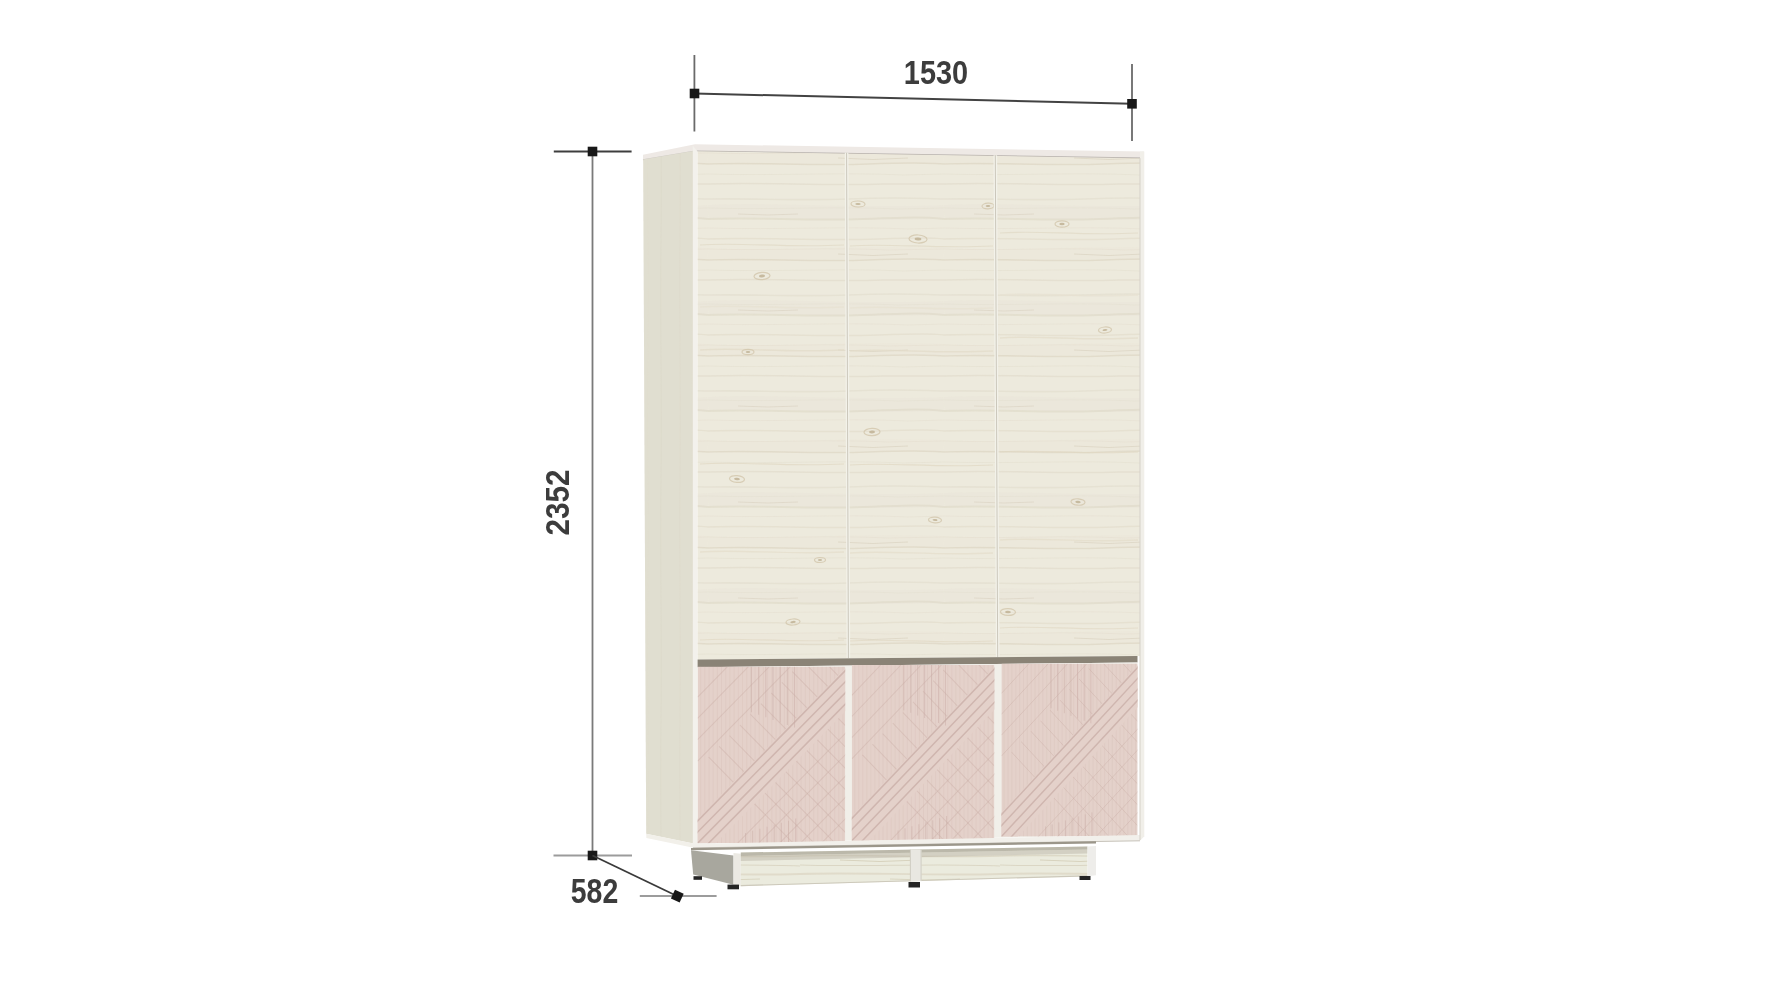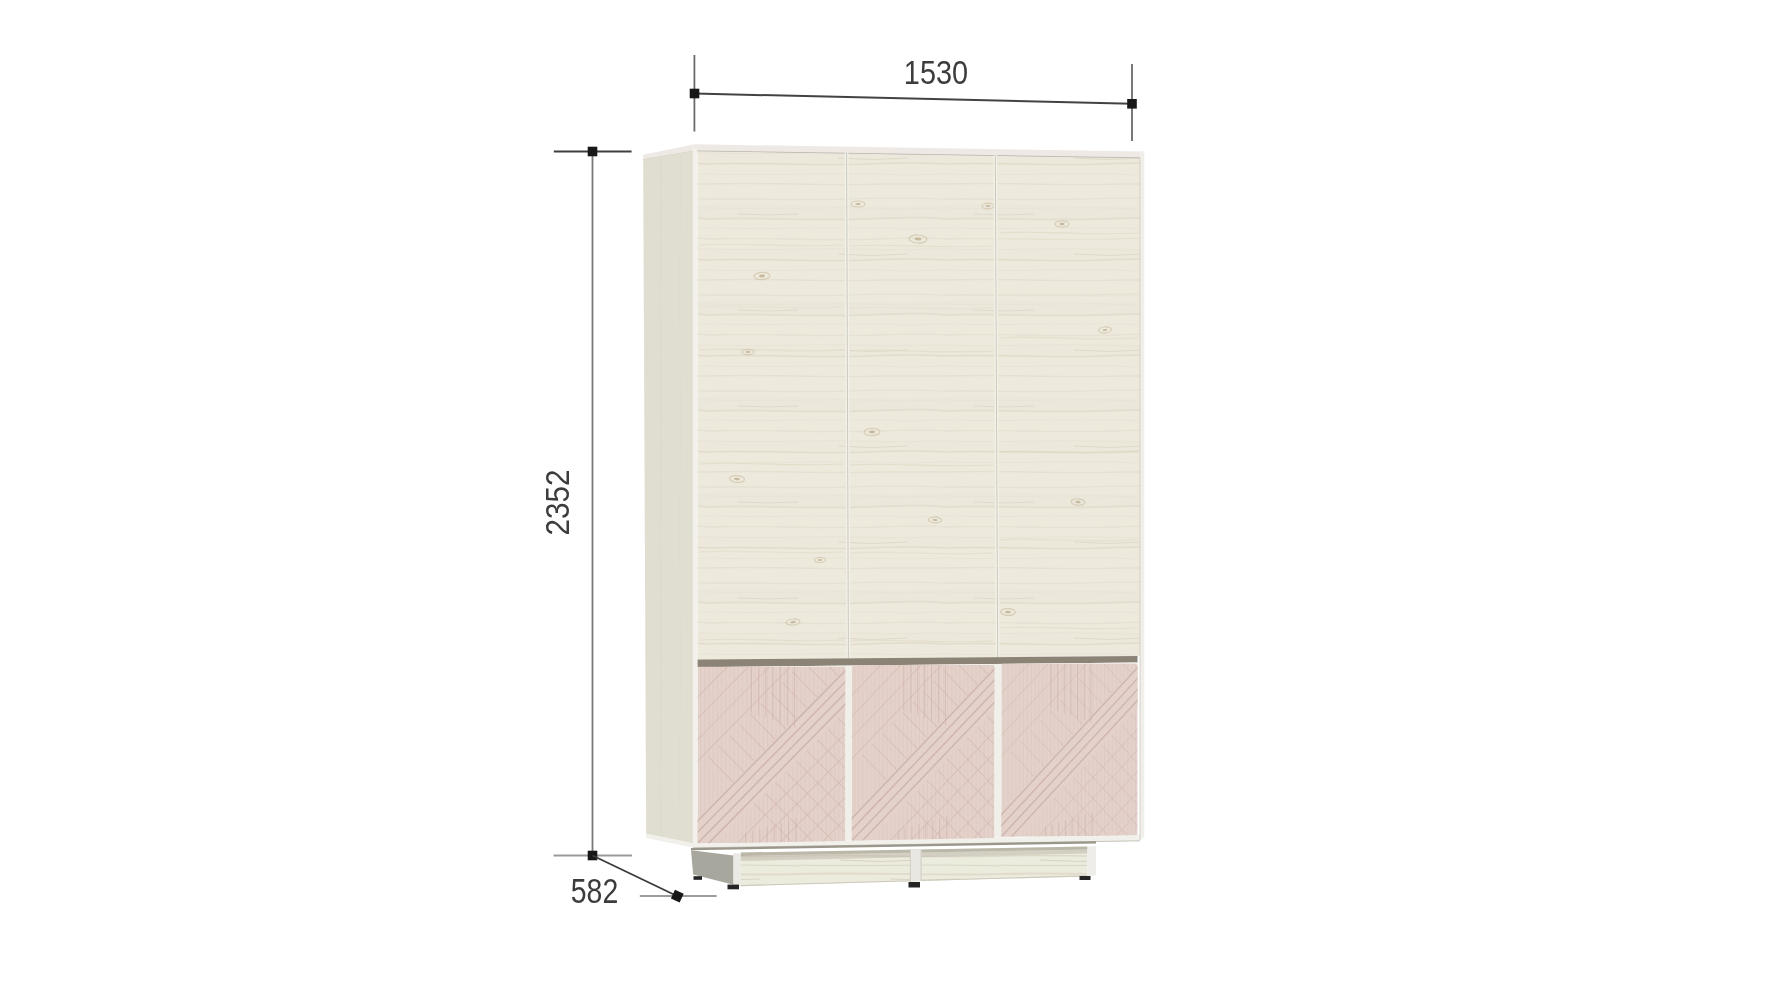--- a/index.html
+++ b/index.html
@@ -1,17 +1,17 @@
 <!DOCTYPE html>
 <html><head>
 <meta charset="utf-8">
 <style>
   html,body { margin:0; padding:0; background:#ffffff; }
   .stage { position:relative; width:1778px; height:1000px; background:#ffffff;
-           font-family:"Liberation Sans", sans-serif; overflow:hidden; }
+           font-family:"Liberation Sans", sans-serif; overflow:hidden;font-weight:bold; }
   svg { position:absolute; left:0; top:0; }
   text { font-family:"Liberation Sans", sans-serif; fill:#3c3c3c; }
 </style>
 </head>
 <body>
 
 <div class="stage">
 <svg width="1778" height="1000" viewBox="0 0 1778 1000">
 <defs>
 <pattern id="woodH" width="236" height="96" patternUnits="userSpaceOnUse">

